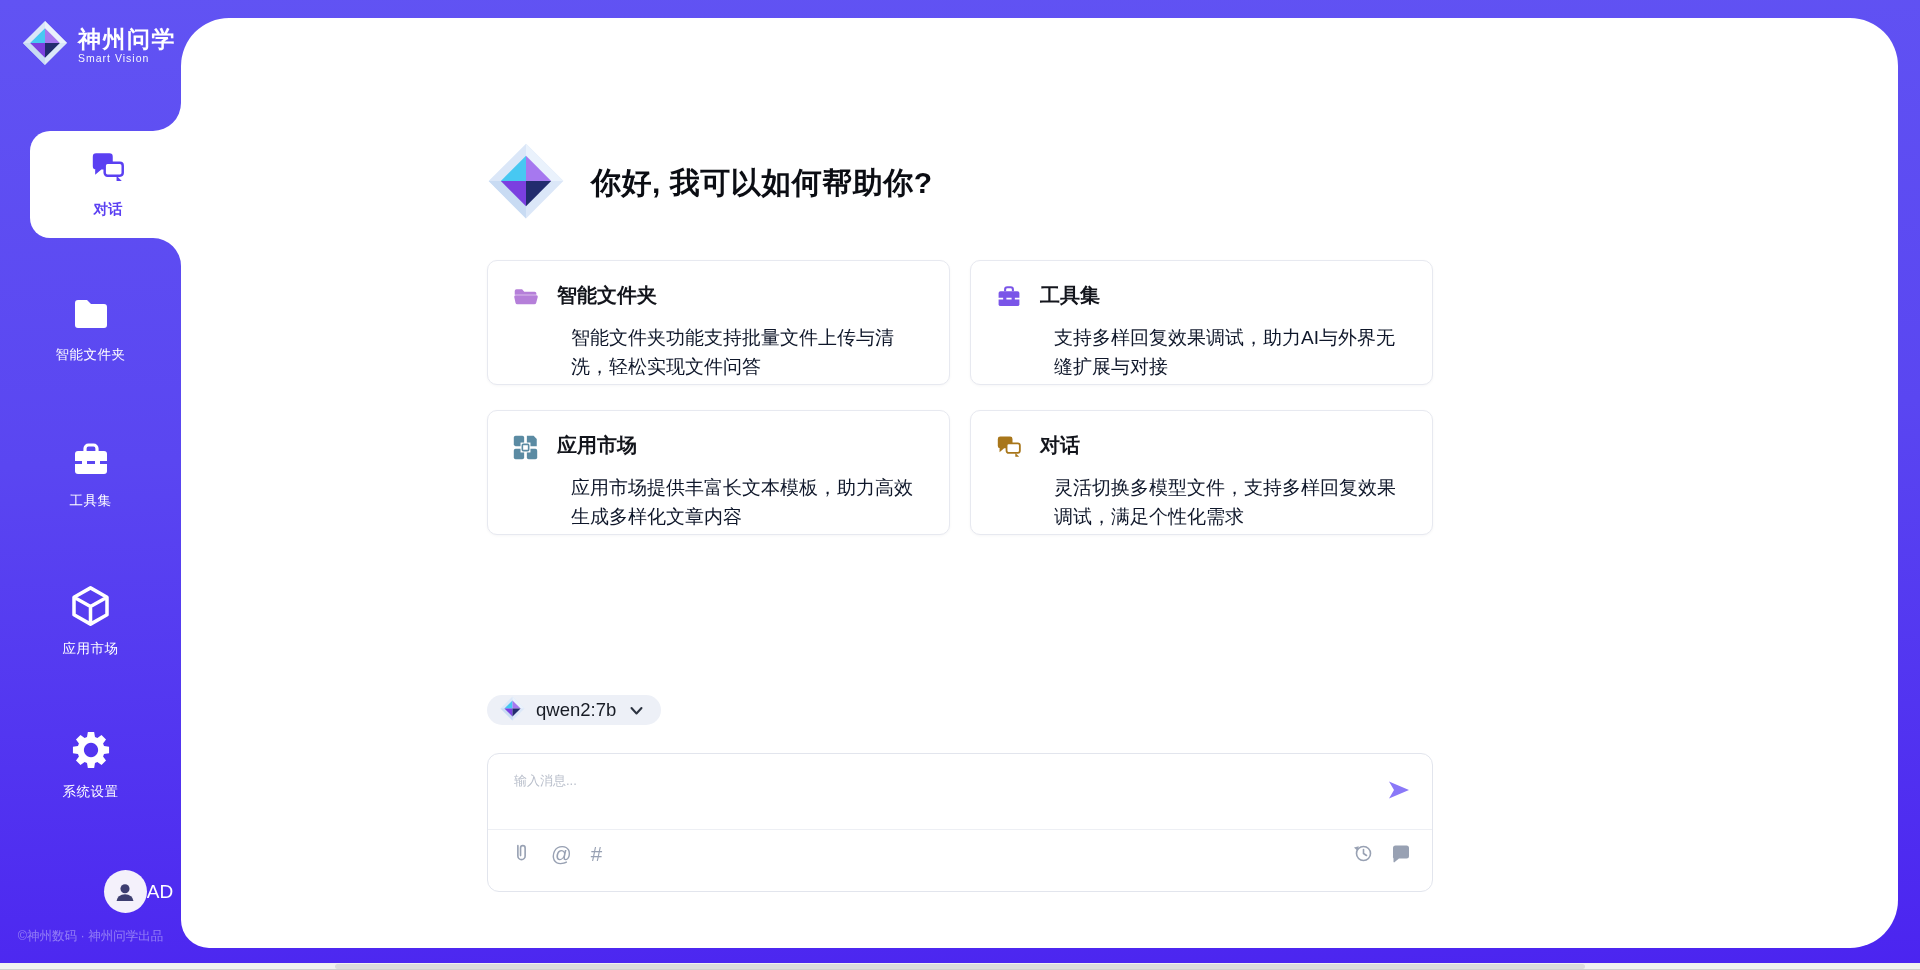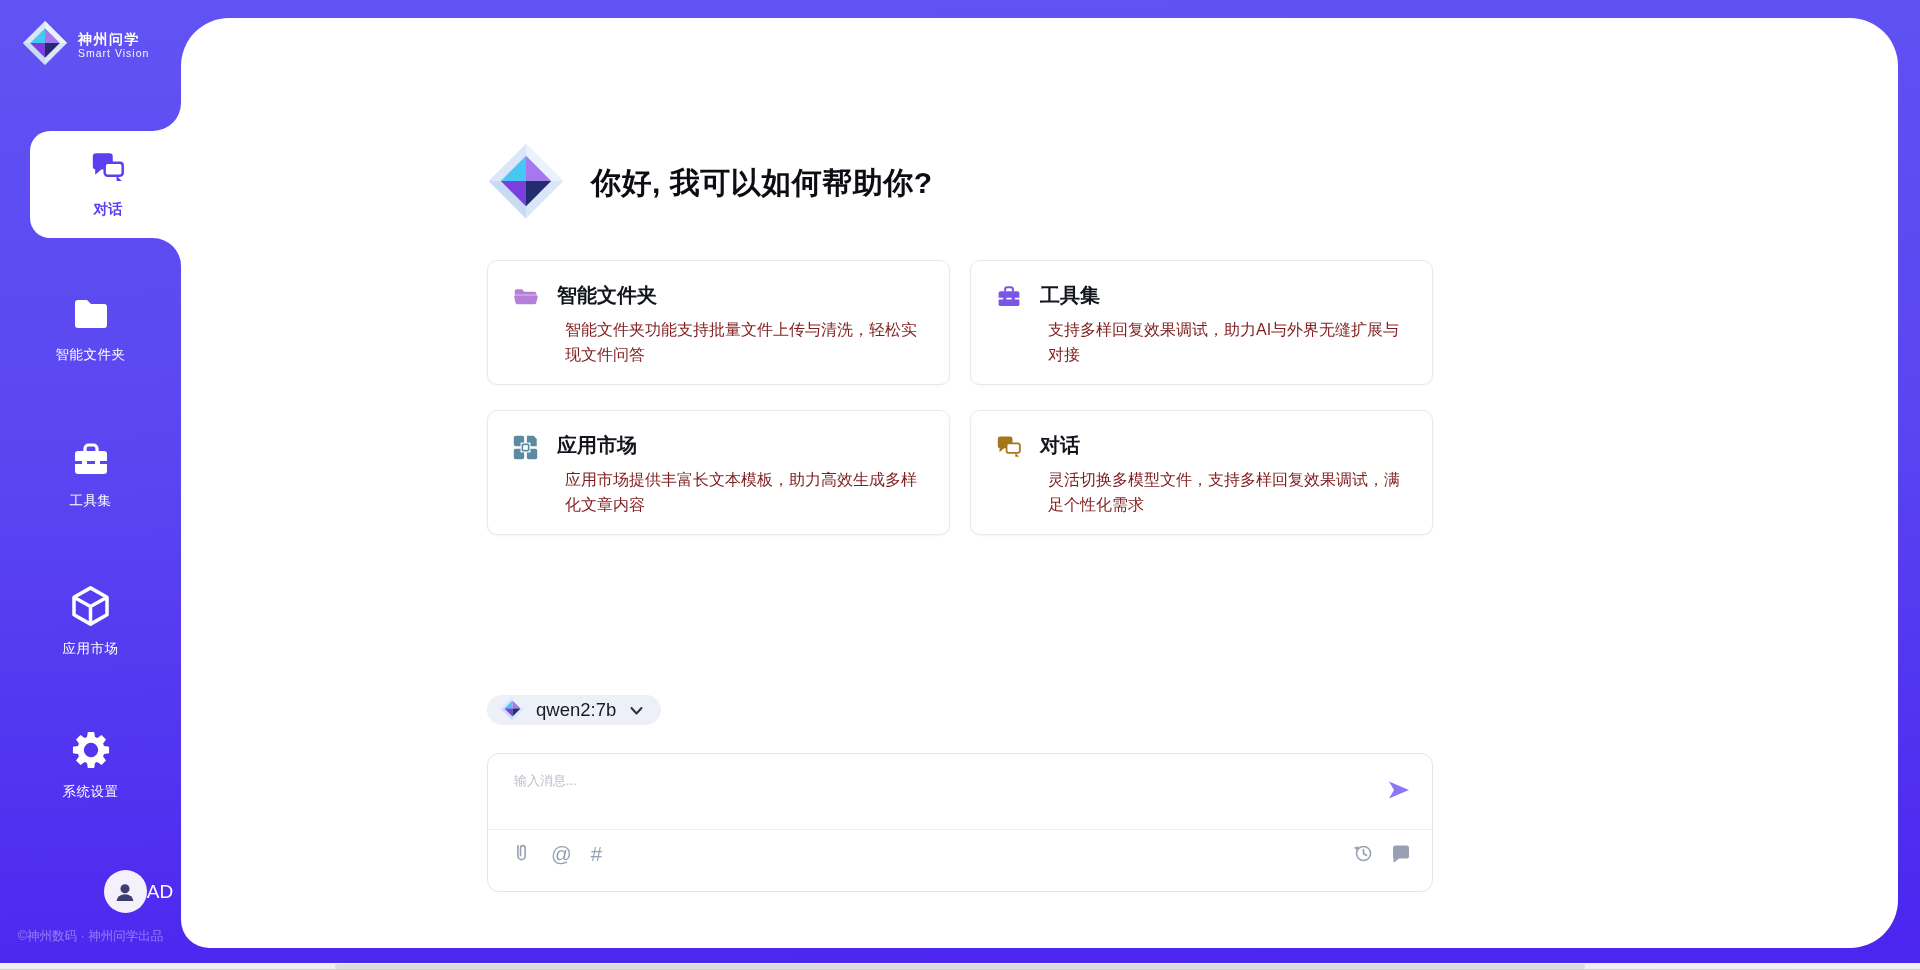--- a/index.html
+++ b/index.html
@@ -17,21 +17,21 @@
     display:flex;flex-direction:column;align-items:center;justify-content:center;
     gap:8px;cursor:pointer;}
   .nav-active-tab .nav-label{font-size:14.5px;font-weight:600;}
   .fillet{position:absolute;left:153px;width:28px;height:28px;z-index:3;}
   .fillet.top{top:103px;}
   .fillet.bottom{top:238px;}
 
   
   .sidebar{position:absolute;left:0;top:0;width:181px;height:100%;z-index:2;color:#fff;}
   .brand{position:absolute;left:22px;top:20px;display:flex;align-items:center;gap:10px;}
-  .brand-name{font-size:14px;font-weight:700;letter-spacing:1.5px;line-height:1.15;}
+  .brand-name{font-size:23px;font-weight:700;letter-spacing:1.5px;line-height:1.15;}
   .brand-sub{font-size:10.5px;letter-spacing:1px;opacity:.95;}
   .nav-item{position:absolute;left:0;width:100%;text-align:center;cursor:pointer;color:#fff;}
   .nav-item .nav-label{display:block;margin-top:8px;font-size:13.5px;letter-spacing:.5px;}
   .nav-item svg{display:inline-block;}
   .user-row{position:absolute;left:0;top:870px;width:100%;display:flex;align-items:center;
     justify-content:center;gap:0;cursor:pointer;padding-left:48px;}
   .avatar{width:43px;height:43px;border-radius:50%;background:#f4f1fb;
     display:flex;align-items:center;justify-content:center;}
   .user-name{font-size:19px;font-weight:500;}
   .side-footer{position:absolute;left:-6px;width:193px;top:928px;text-align:center;
@@ -42,21 +42,21 @@
   .greeting{position:absolute;top:142px;left:0;display:flex;align-items:center;gap:26px;}
   .greeting-text{font-size:30px;font-weight:700;color:#0b0d13;letter-spacing:.5px;}
 
   .cards{position:absolute;top:260px;left:0;width:946px;display:grid;
     grid-template-columns:463px 463px;gap:25px 20px;}
   .fcard{height:125px;box-sizing:border-box;border:1px solid #e7e9f0;border-radius:10px;
     background:#fff;padding:21px 20px 0 24px;display:flex;gap:17px;cursor:pointer;
     box-shadow:0 1px 3px rgba(20,24,48,.04);}
   .ficon{flex:none;width:28px;padding-top:2px;}
   .fcard h3{margin:0 0 9px;font-size:20px;font-weight:700;color:#13151c;}
-  .fcard p{margin:8px;font-size:16px;line-height:1.55;color:#7f1d1d;}
+  .fcard p{margin:14px;font-size:19px;line-height:1.55;color:#0f172a;}
 
   .model-pill{position:absolute;top:695px;left:0;display:inline-flex;align-items:center;
     gap:11px;height:30px;padding:0 17px 0 13px;background:#edf0f7;border-radius:23px;cursor:pointer;}
   .model-label{font-size:18.5px;font-weight:500;color:#171b24;}
   .chev{display:flex;margin-left:2px;color:#2c3340;}
 
   .composer{position:absolute;top:753px;left:0;width:946px;height:139px;box-sizing:border-box;
     border:1.5px solid #e2e5ed;border-radius:12px;background:#fff;}
   .composer textarea{position:absolute;left:24px;top:16px;width:820px;height:50px;border:none;
     outline:none;resize:none;background:transparent;font-size:13px;color:#2a2f3a;

